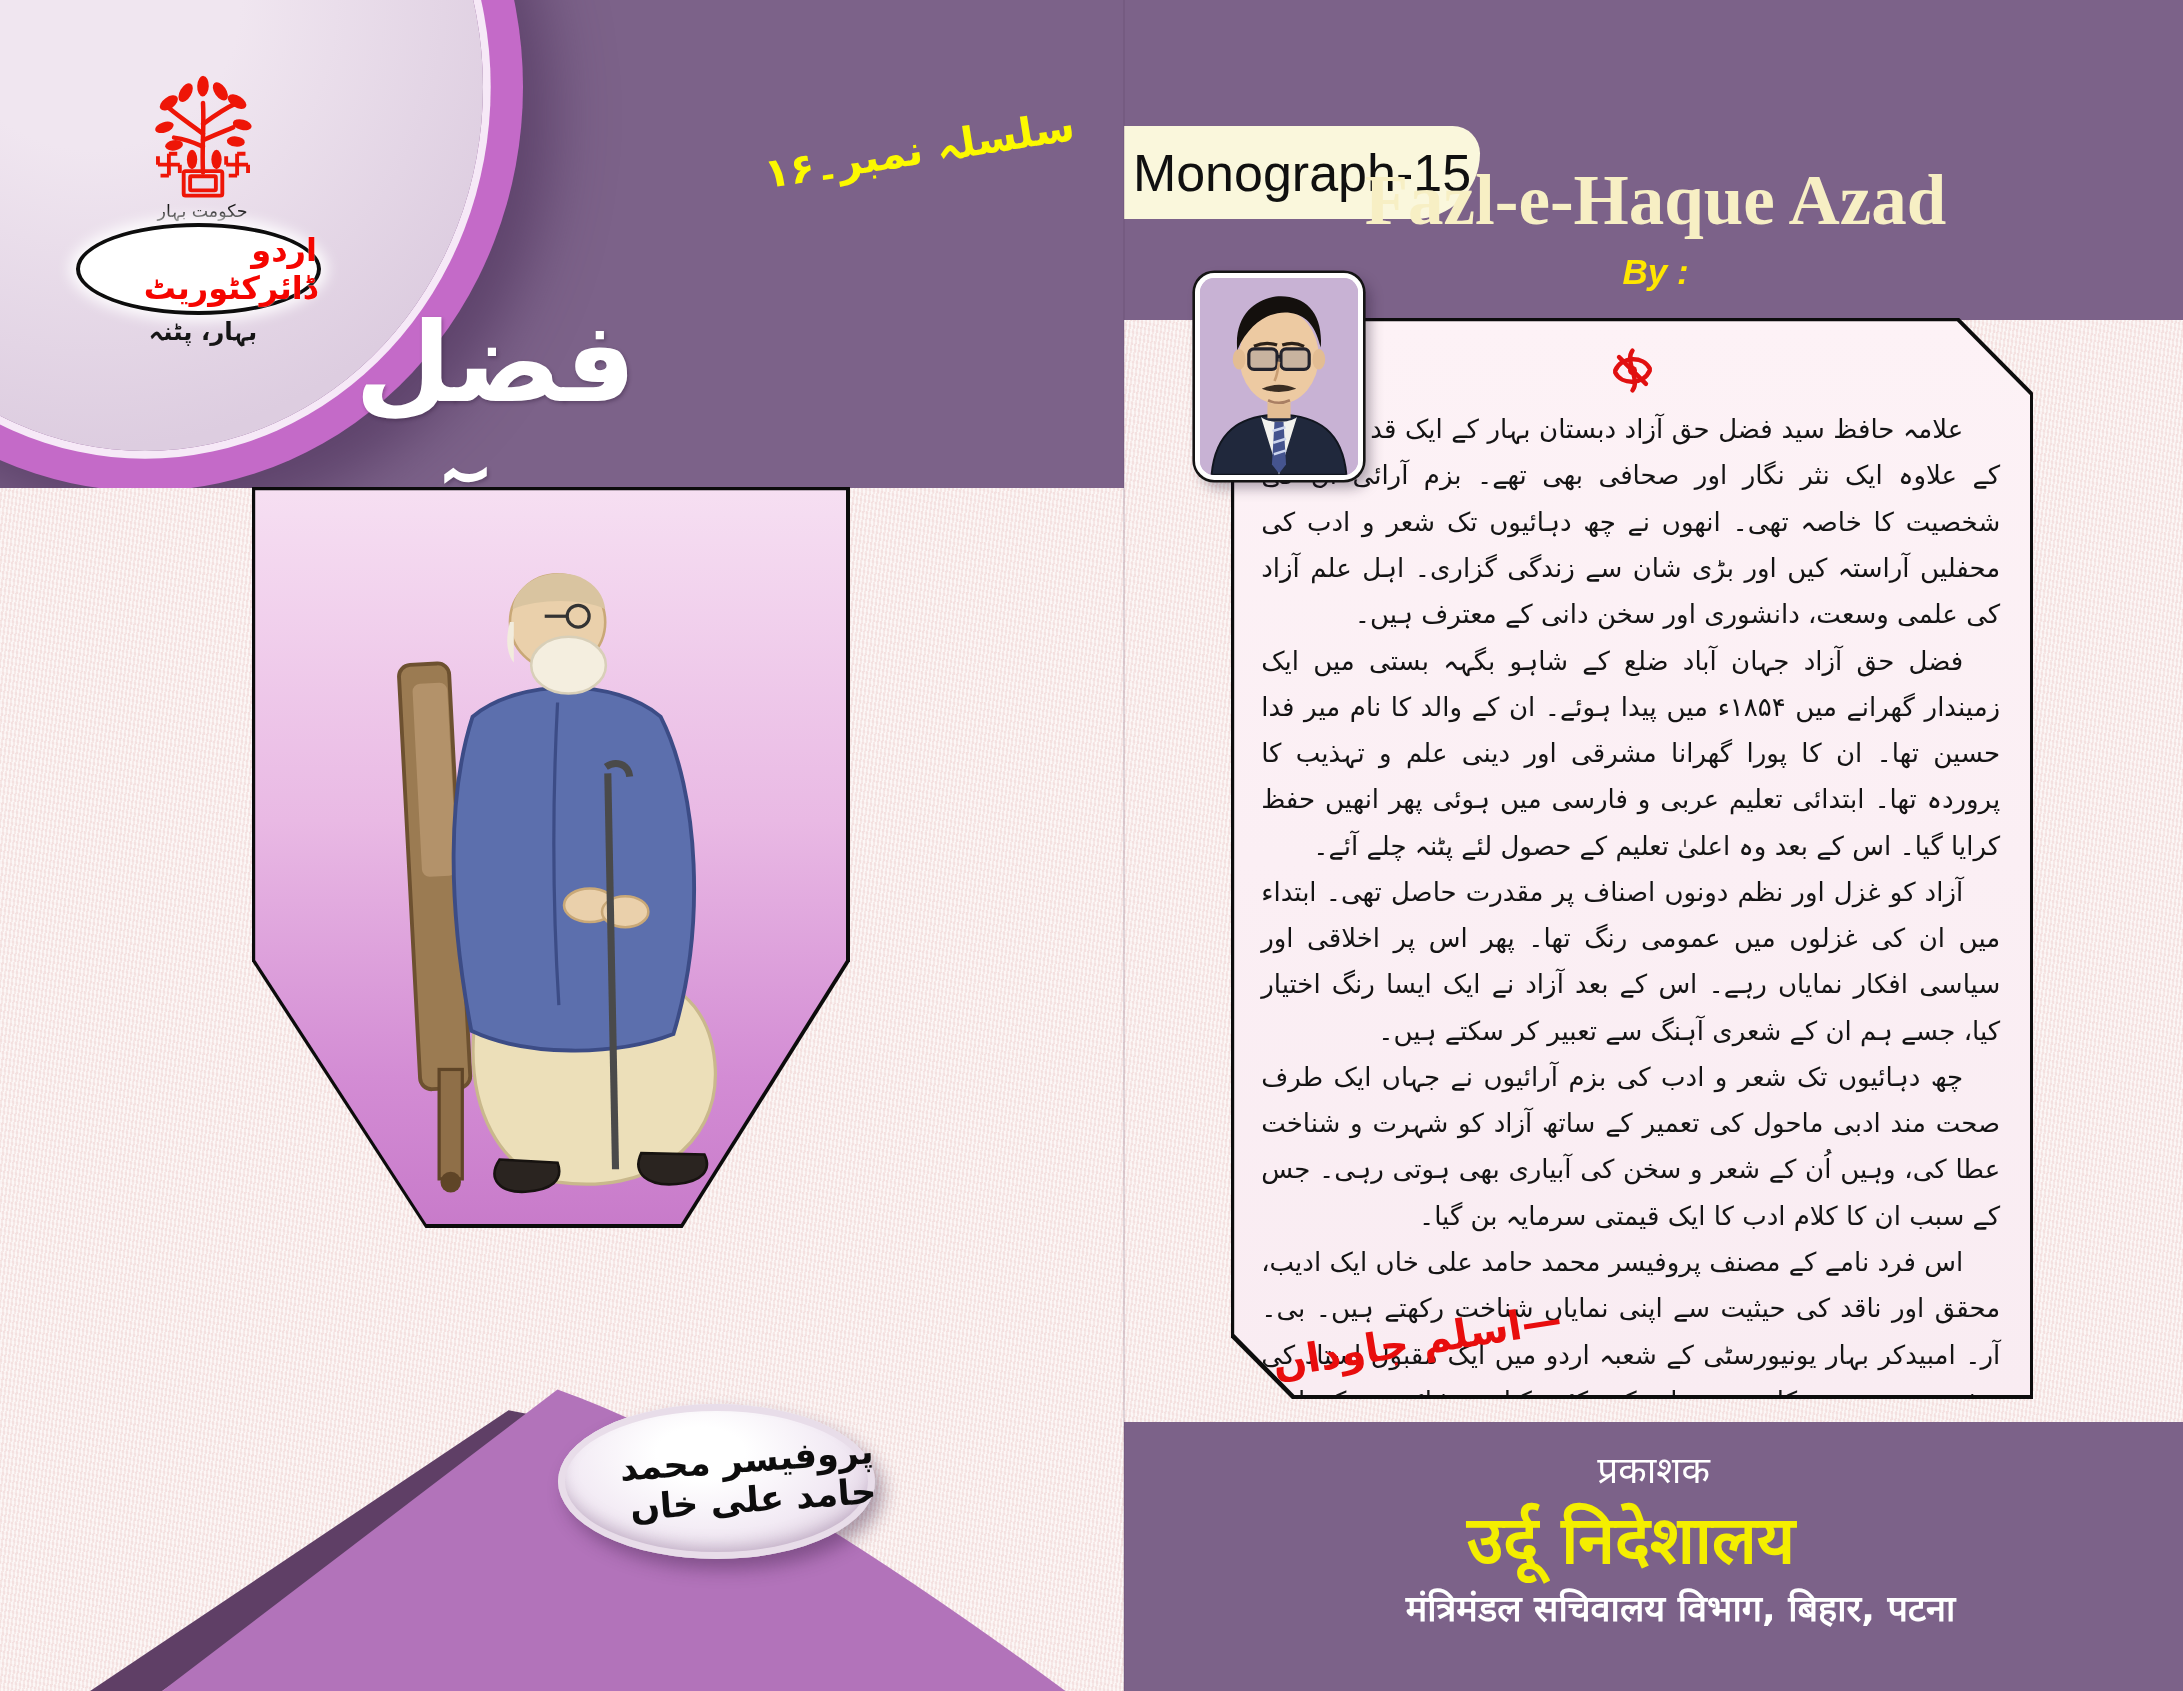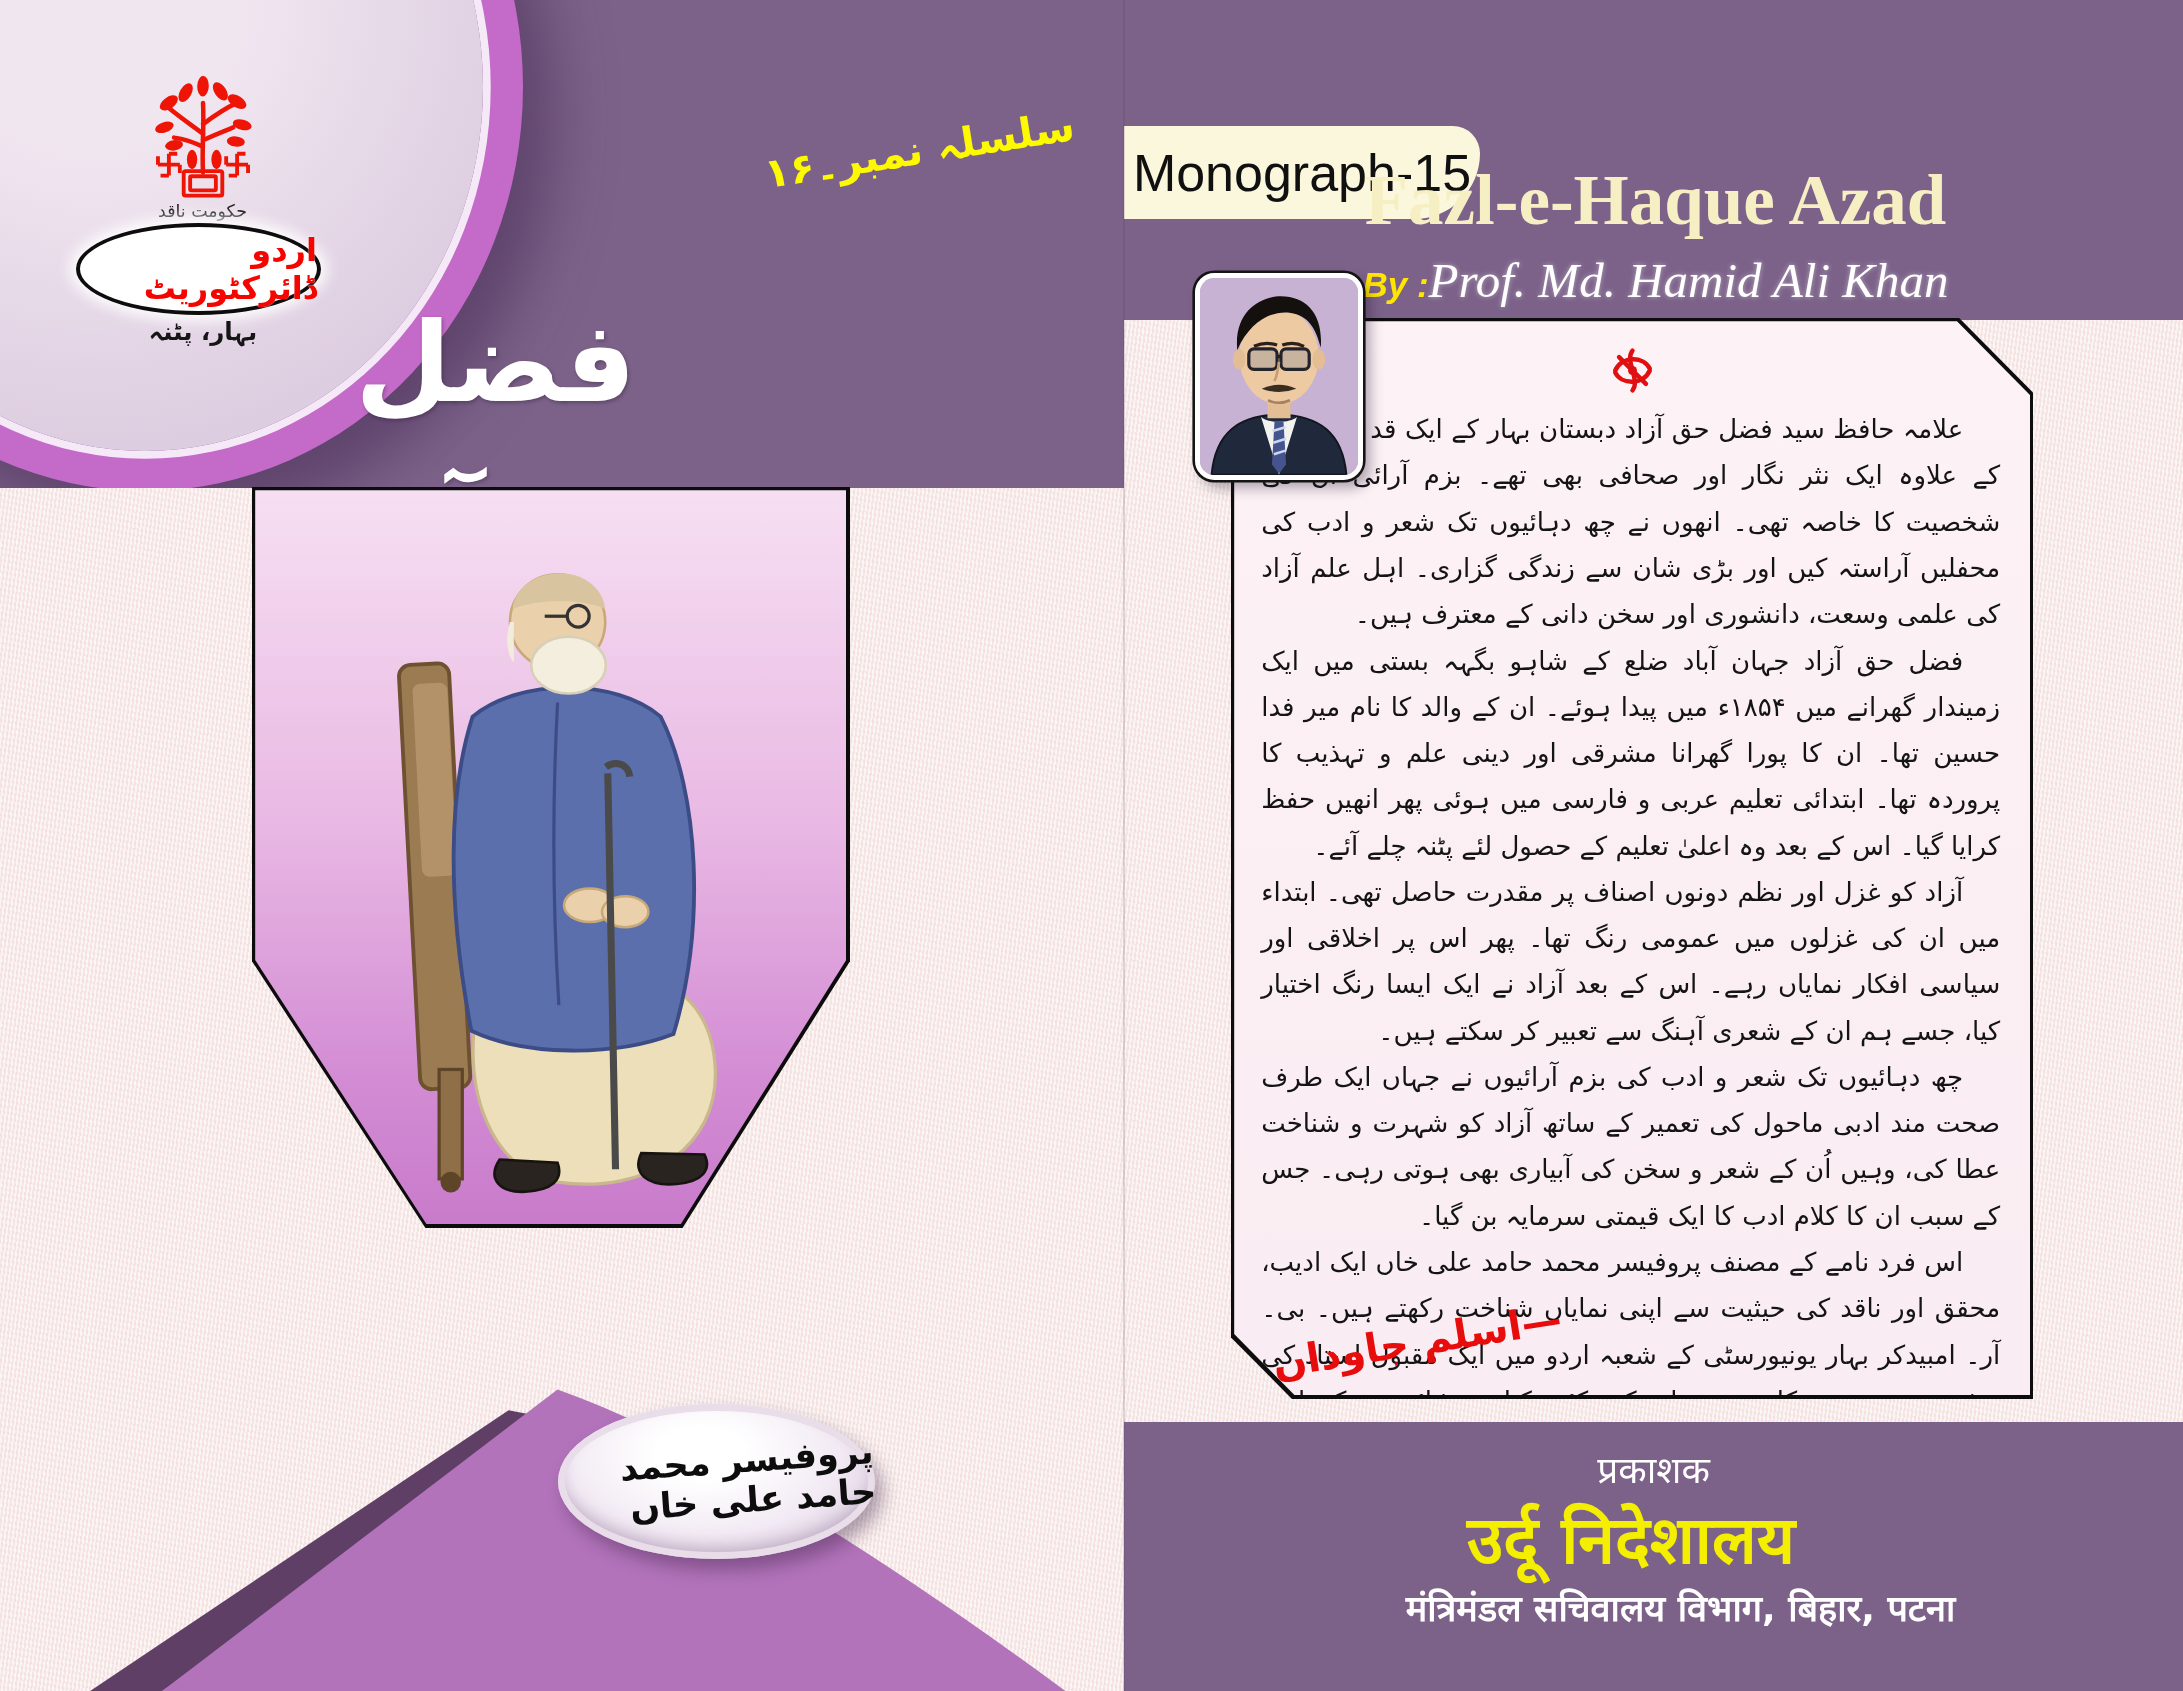--- a/index.html
+++ b/index.html
@@ -132,21 +132,21 @@
     </g>
 
     <g stroke="#ee1507" stroke-width="6" fill="none">
       <path d="M45 158 h34 M62 141 v34 M45 158 v-13 M79 158 v13 M62 141 h13 M62 175 h-13"></path>
     </g>
     <g stroke="#ee1507" stroke-width="6" fill="none">
       <path d="M151 158 h34 M168 141 v34 M151 158 v-13 M185 158 v13 M168 141 h13 M168 175 h-13"></path>
     </g>
   </svg>
 
-  <div class="abs gov-label">حکومت ناقد</div>
+  <div class="abs gov-label">حکومت بہار</div>
   <div class="abs org-oval">
     <span>اردو ڈائرکٹوریٹ</span>
   </div>
   <div class="abs org-loc">بہار، پٹنہ</div>
 
   <div class="abs series">سلسلہ نمبر۔۱۶</div>
   <div class="abs main-title">فضل حق آزاد</div>
 
   <div class="abs pent-outer">
     <div class="pent-inner">
@@ -196,21 +196,20 @@
   <div class="abs name-oval">
     <span>پروفیسر محمد حامد علی خاں</span>
   </div>
 
   <div class="abs badge">
     <span>Monograph-15</span>
   </div>
   <div class="abs en-title">Fazl-e-Haque Azad</div>
   <div class="abs byline">
     <span class="by">By :</span>
-    <span class="name">Prof. Md. Hamid Ali Khan</span>
   </div>
 
   <div class="abs panel-outer">
     <div class="panel-inner">
       <div class="ornament">
         <svg width="55" height="55" viewBox="0 0 86 86">
           <g stroke="#e11010" stroke-width="7" fill="none" stroke-linecap="round">
             <path d="M16 43 C26 20 60 20 70 40"></path>
             <path d="M70 43 C60 66 26 66 16 46"></path>
             <path d="M43 12 C30 28 56 58 43 74"></path>

